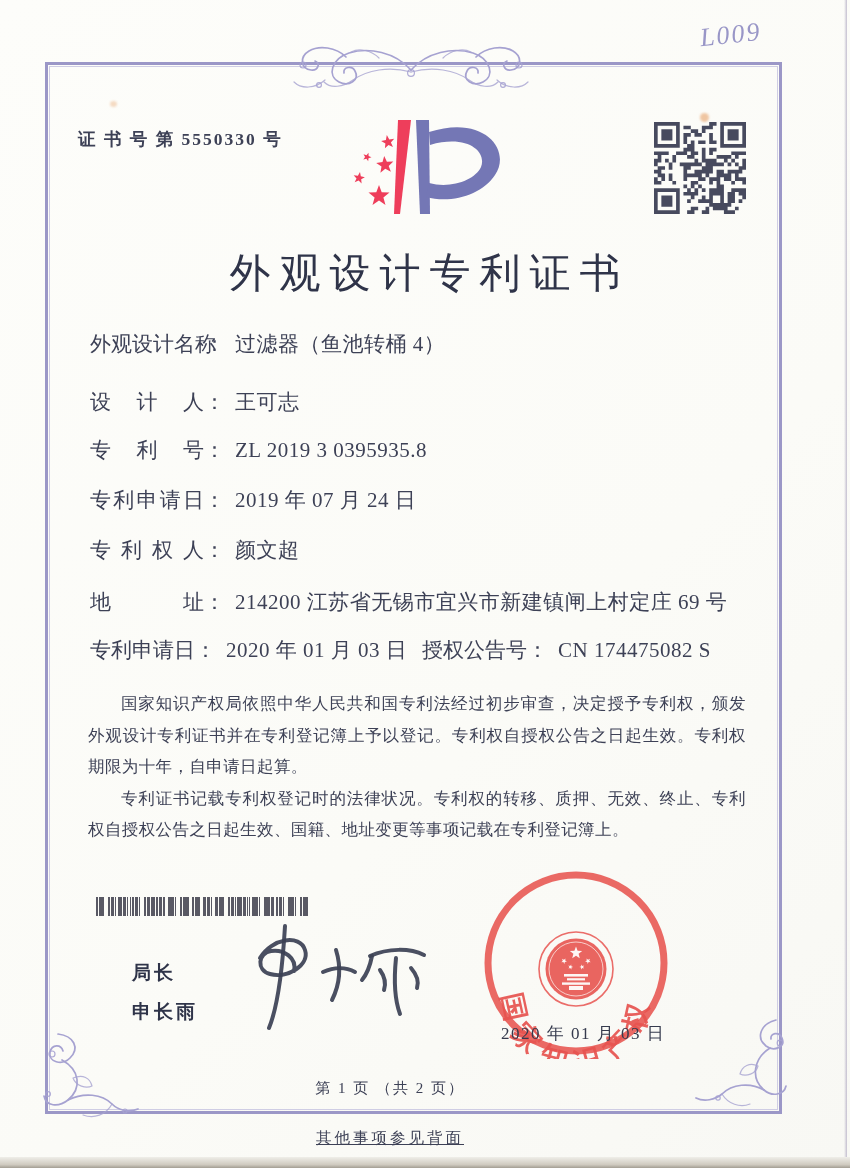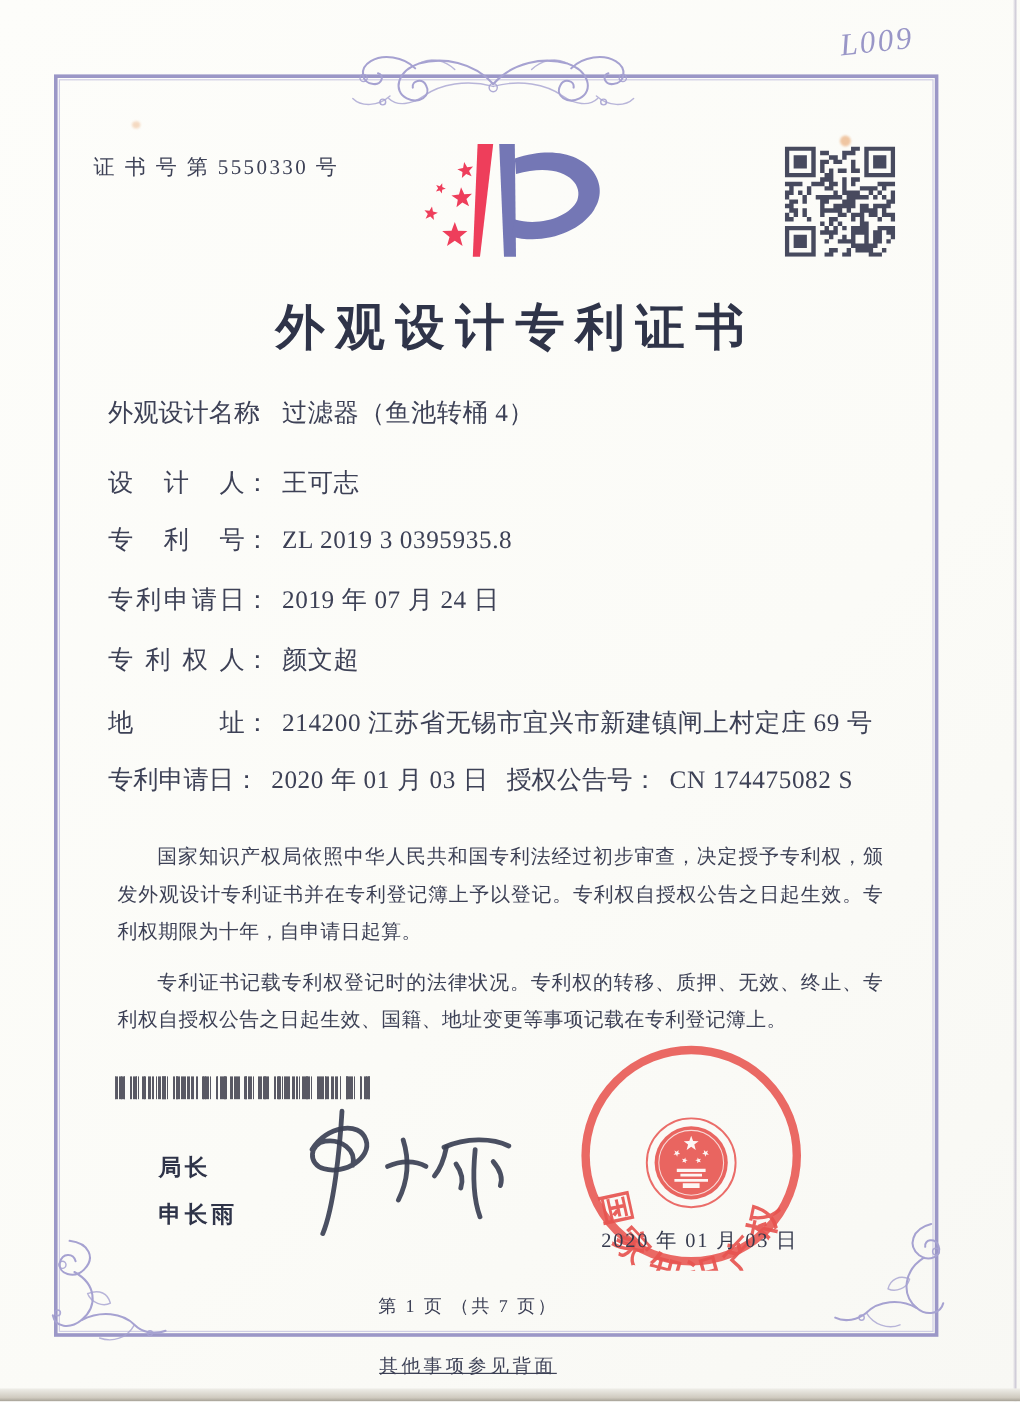--- a/index.html
+++ b/index.html
@@ -24,45 +24,45 @@
   .flourish path{fill:none;stroke:var(--flourish);stroke-linecap:round;stroke-linejoin:round;}
   .flourish .w1{stroke-width:1.7px;}
   .flourish .w2{stroke-width:1.2px;opacity:.8;}
   .flourish circle{fill:none;stroke:var(--flourish);stroke-width:1.2px;opacity:.9;}
 
   .handwritten{position:absolute;left:700px;top:20px;
     font-style:italic;font-size:26px;color:var(--handwriting);
     transform:rotate(-6deg);letter-spacing:2px;opacity:.9;}
 
   .cert-no{position:absolute;left:78px;top:127px;font-size:17.5px;
-    letter-spacing:2px;color:var(--ink);}
+    letter-spacing:2px;color:var(--ink);font-weight:bold;}
 
   .logo{position:absolute;left:332px;top:112px;}
   .qr{position:absolute;left:654px;top:122px;}
   .qr-dark{fill:var(--qr-dark);}
 
   .title{position:absolute;left:0;width:850px;top:246px;text-align:center;
-    font-size:41px;font-weight:700;letter-spacing:9px;padding-left:9px;
+    font-size:41px;font-weight:400;letter-spacing:9px;padding-left:9px;
     box-sizing:border-box;color:var(--ink-strong);}
 
   .fields{position:absolute;left:90px;top:332px;width:660px;font-size:21px;}
   .frow{display:flex;align-items:baseline;line-height:24px;}
   .flabel{display:inline-block;width:114px;text-align:justify;text-align-last:justify;
     white-space:pre;flex:none;}
   .colon{flex:none;}
   .fvalue{margin-left:10px;letter-spacing:.5px;white-space:pre;}
   .gap-a{margin-bottom:34px}.gap-b{margin-bottom:24px}.gap-c{margin-bottom:26px}
   .gap-d{margin-bottom:26px}.gap-e{margin-bottom:28px}.gap-f{margin-bottom:24px}
   .grant-row{margin-top:24px;}
   .grant-left{display:inline-flex;align-items:baseline;width:332px;flex:none;}
   .grant-right{display:inline-flex;align-items:flex-end;}
 
   .paras{position:absolute;left:88px;top:688px;width:658px;
     font-size:16.5px;line-height:31.5px;text-align:justify;color:var(--ink);}
-  .paras p{margin:10px;text-indent:2em;letter-spacing:.4px;}
+  .paras p{margin:0;text-indent:2em;letter-spacing:.4px;}
 
   .barcode{position:absolute;left:96px;top:897px;width:214px;height:19px;
     background-image:
       repeating-linear-gradient(90deg,var(--barcode) 0 2px,transparent 2px 3px,
         var(--barcode) 3px 6px,transparent 6px 7px,var(--barcode) 7px 8px,transparent 8px 12px),
       repeating-linear-gradient(90deg,var(--barcode) 0 1px,transparent 1px 5px,
         var(--barcode) 5px 8px,transparent 8px 17px);
     opacity:.85;}
 
   .director{position:absolute;left:90px;top:960px;font-size:19px;font-weight:600;
@@ -250,18 +250,18 @@
       <g transform="translate(0 3)">
         <path class="emb-white" d="M-12 2h24v2.6h-24z"></path>
         <path class="emb-white" d="M-9 6.2h18v2.2h-18z"></path>
         <path class="emb-white" d="M-14 10.4h28v2.4h-28z"></path>
         <path class="emb-white" d="M-7 14h14v4h-14z"></path>
       </g>
     </g>
   </svg>
   <div class="seal-date">2020 年 01 月 03 日</div>
 
-  <div class="page-info">第 1 页 （共 7 页）</div>
+  <div class="page-info">第 1 页 （共 2 页）</div>
   <div class="back-note">其他事项参见背面</div>
 
   <div class="edge-right"></div>
   <div class="edge-bottom"></div>
 </div>
 
 </body></html>

